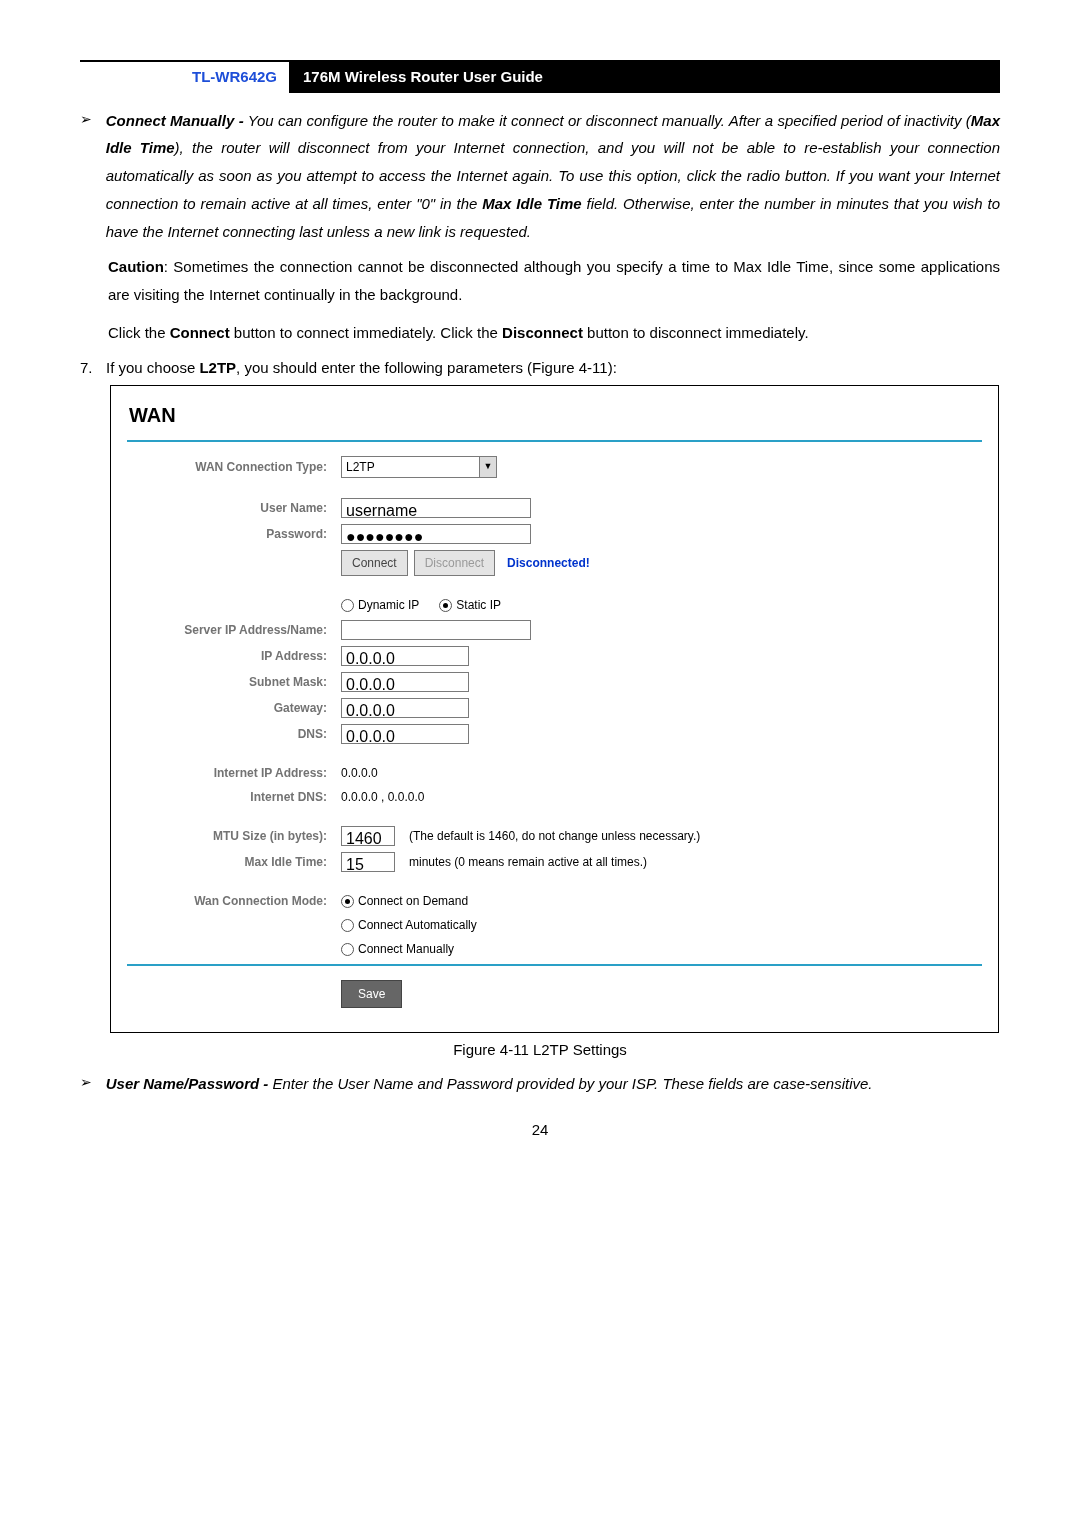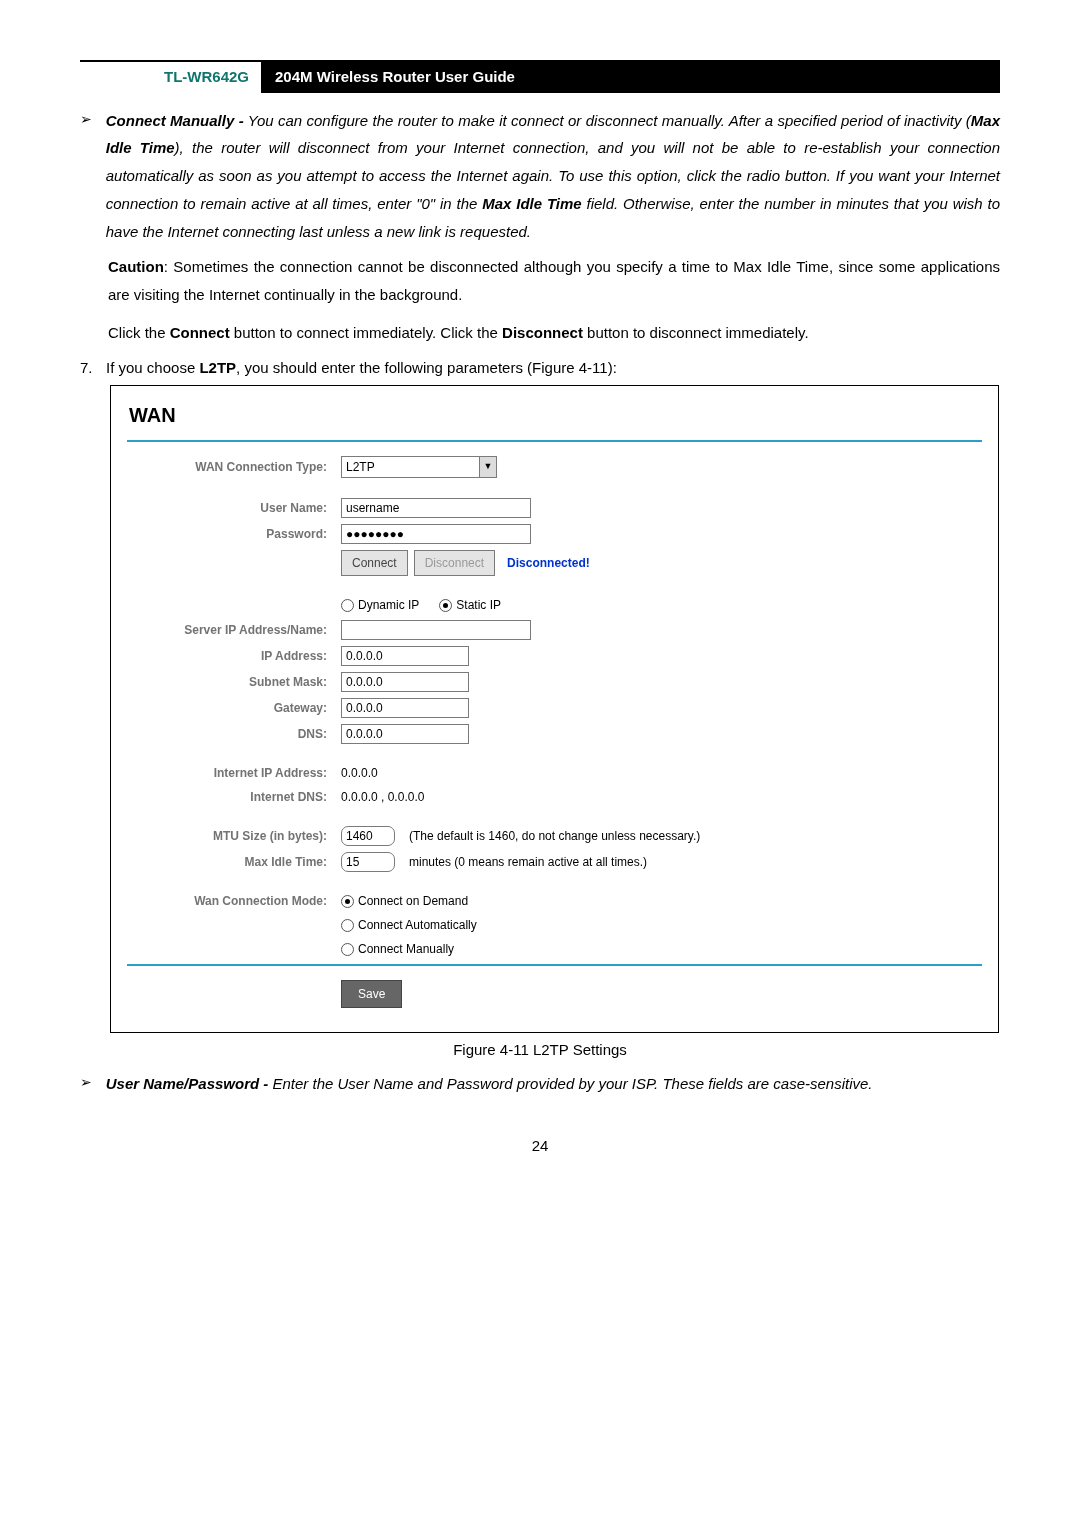--- a/index.html
+++ b/index.html
@@ -12,25 +12,25 @@
     line-height: 1.5;
   }
   .header {
     border-top: 2px solid #000;
     display: flex;
     align-items: stretch;
     margin-bottom: 14px;
   }
   .header-model {
     background: #fff;
-    color: #0f766e;
+    color: #1d4ed8;
     font-weight: bold;
     padding: 4px 12px 4px 0;
     flex-shrink: 0;
-    margin-left: 84px;
+    margin-left: 112px;
     font-size: 15px;
   }
   .header-title {
     background: #000;
     color: #fff;
     font-weight: bold;
     padding: 4px 14px;
     flex: 1;
     font-size: 15px;
   }
@@ -121,27 +121,27 @@
     right: 0; top: 0; bottom: 0;
     width: 16px;
     background: #dcdcdc;
     border-left: 1px solid #7a7a7a;
     display: flex; align-items: center; justify-content: center;
     font-size: 9px;
   }
   .fig-input {
     border: 1px solid #7a7a7a;
     height: 18px;
-    font-size: 12px;
+    font-size: 16px;
     padding: 0 4px;
     background: #fff;
   }
   .w-long { width: 180px; }
   .w-med { width: 118px; }
-  .w-short { width: 44px; border-radius: 7px; }
+  .w-short { width: 44px; }
   .btn {
     border: 1px solid #7a7a7a;
     background: #e4e4e4;
     font-size: 12px;
     padding: 2px 10px;
     height: 20px;
     display: inline-flex;
     align-items: center;
     color: #444;
   }
@@ -171,29 +171,29 @@
   .hint { font-size: 12px; color: #000; margin-left: 8px; }
   .spacer { height: 14px; }
   .fig-caption {
     text-align: center;
     font-size: 15px;
     margin: 6px 0 8px 0;
   }
   .page-num {
     text-align: center;
     font-size: 15px;
-    margin-top: 38px;
+    margin-top: 22px;
   }
 </style>
 </head>
 <body>
 
 <div class="header">
   <div class="header-model">TL-WR642G</div>
-  <div class="header-title">204M Wireless Router User Guide</div>
+  <div class="header-title">176M Wireless Router User Guide</div>
 </div>
 
 <div class="bullet-item">
   <div class="bullet-arrow">➢</div>
   <div class="bullet-body">
     <b>Connect Manually -</b><span> You can configure the router to make it connect or disconnect manually. After a specified period of inactivity (</span><b>Max Idle Time</b><span>), the router will disconnect from your Internet connection, and you will not be able to re-establish your connection automatically as soon as you attempt to access the Internet again. To use this option, click the radio button. If you want your Internet connection to remain active at all times, enter "0" in the </span><b>Max Idle Time</b><span> field. Otherwise, enter the number in minutes that you wish to have the Internet connecting last unless a new link is requested.</span>
   </div>
 </div>
 
 <div class="para">

